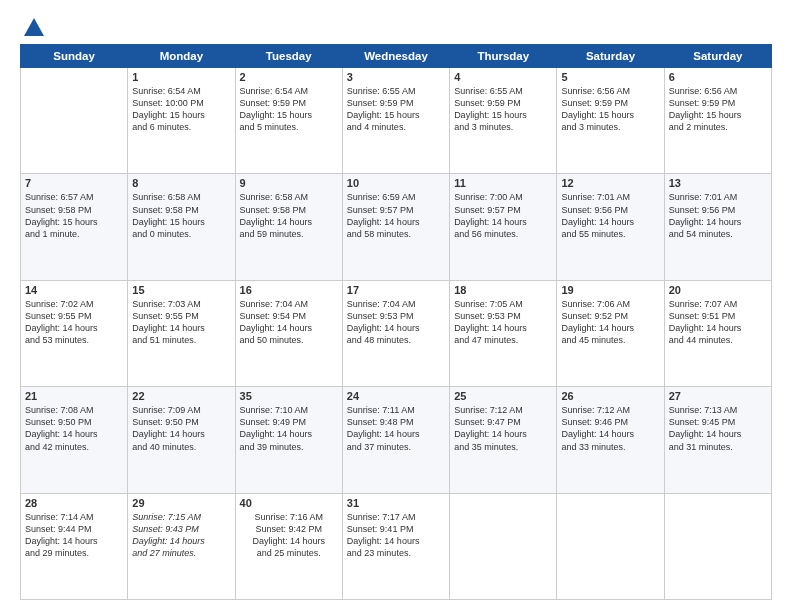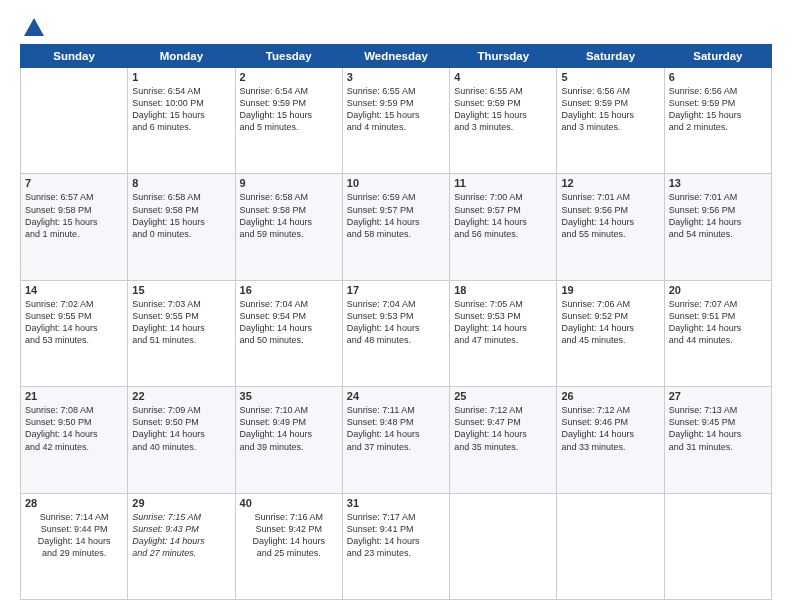--- a/index.html
+++ b/index.html
@@ -324,21 +324,21 @@
             <span class="day-num">27</span>
             <div class="cell-info" style="white-space: pre-line;">Sunrise: 7:13 AM
 Sunset: 9:45 PM
 Daylight: 14 hours
 and 31 minutes.</div>
           </td>
         </tr>
         <tr>
           <td>
             <span class="day-num">28</span>
-            <div class="cell-info" style="white-space: pre-line; text-align: center;">Sunrise: 7:14 AM
+            <div class="cell-info" style="white-space: pre-line;">Sunrise: 7:14 AM
 Sunset: 9:44 PM
 Daylight: 14 hours
 and 29 minutes.</div>
           </td>
           <td>
             <span class="day-num">29</span>
             <div class="cell-info" style="white-space: pre-line; font-style: italic;">Sunrise: 7:15 AM
 Sunset: 9:43 PM
 Daylight: 14 hours
 and 27 minutes.</div>

